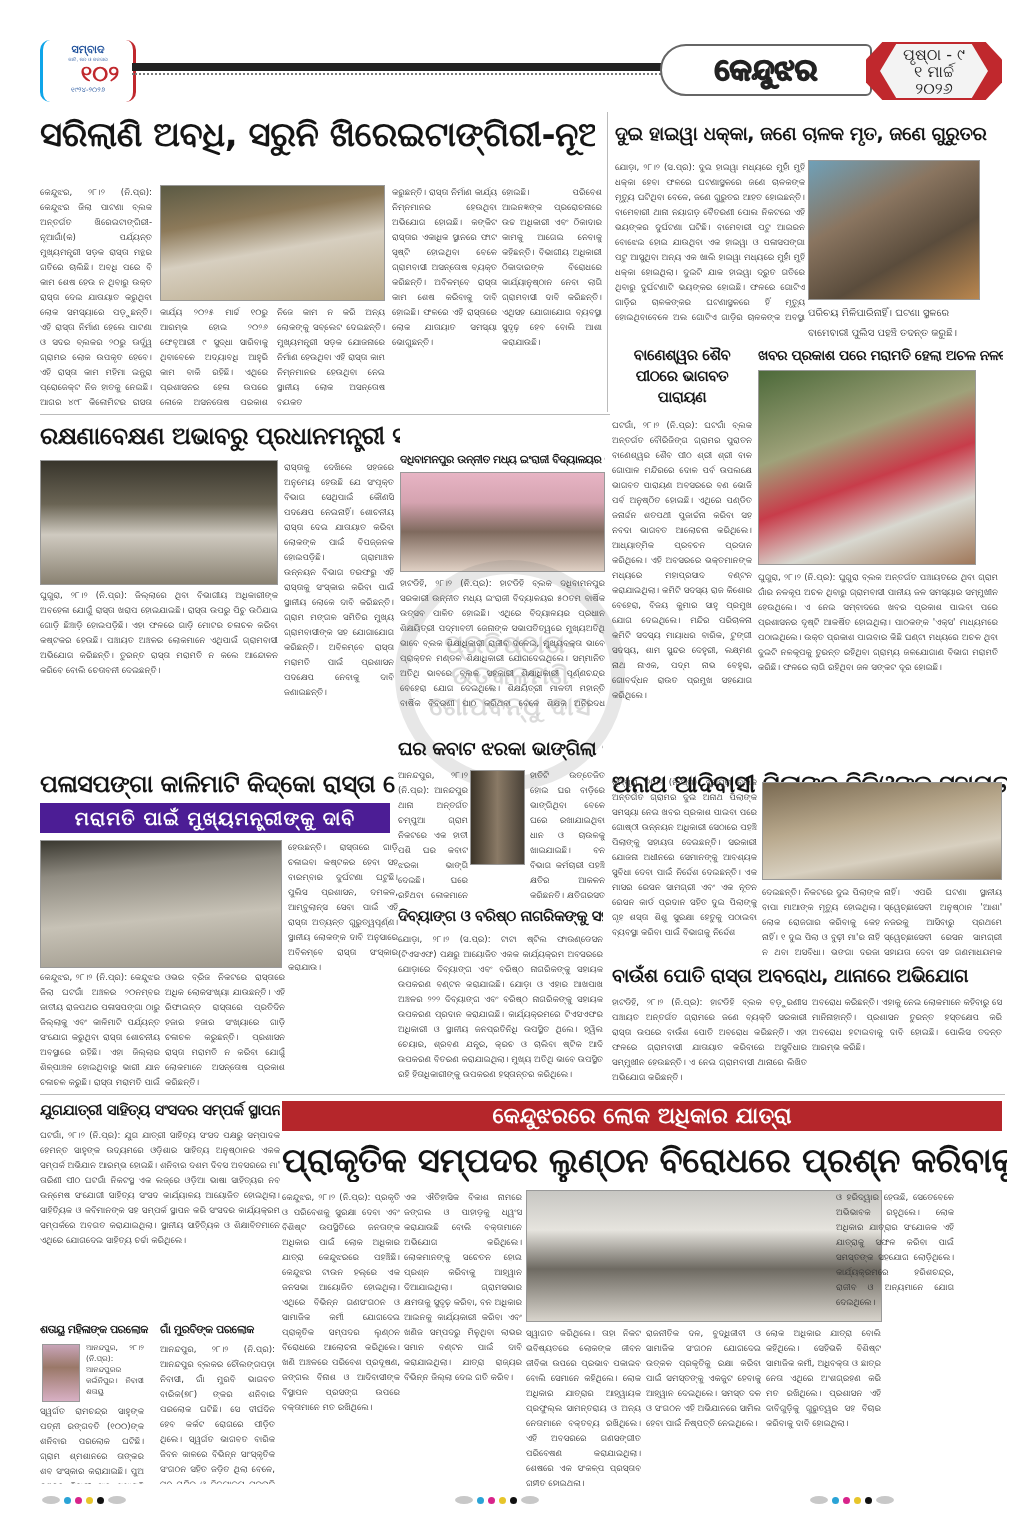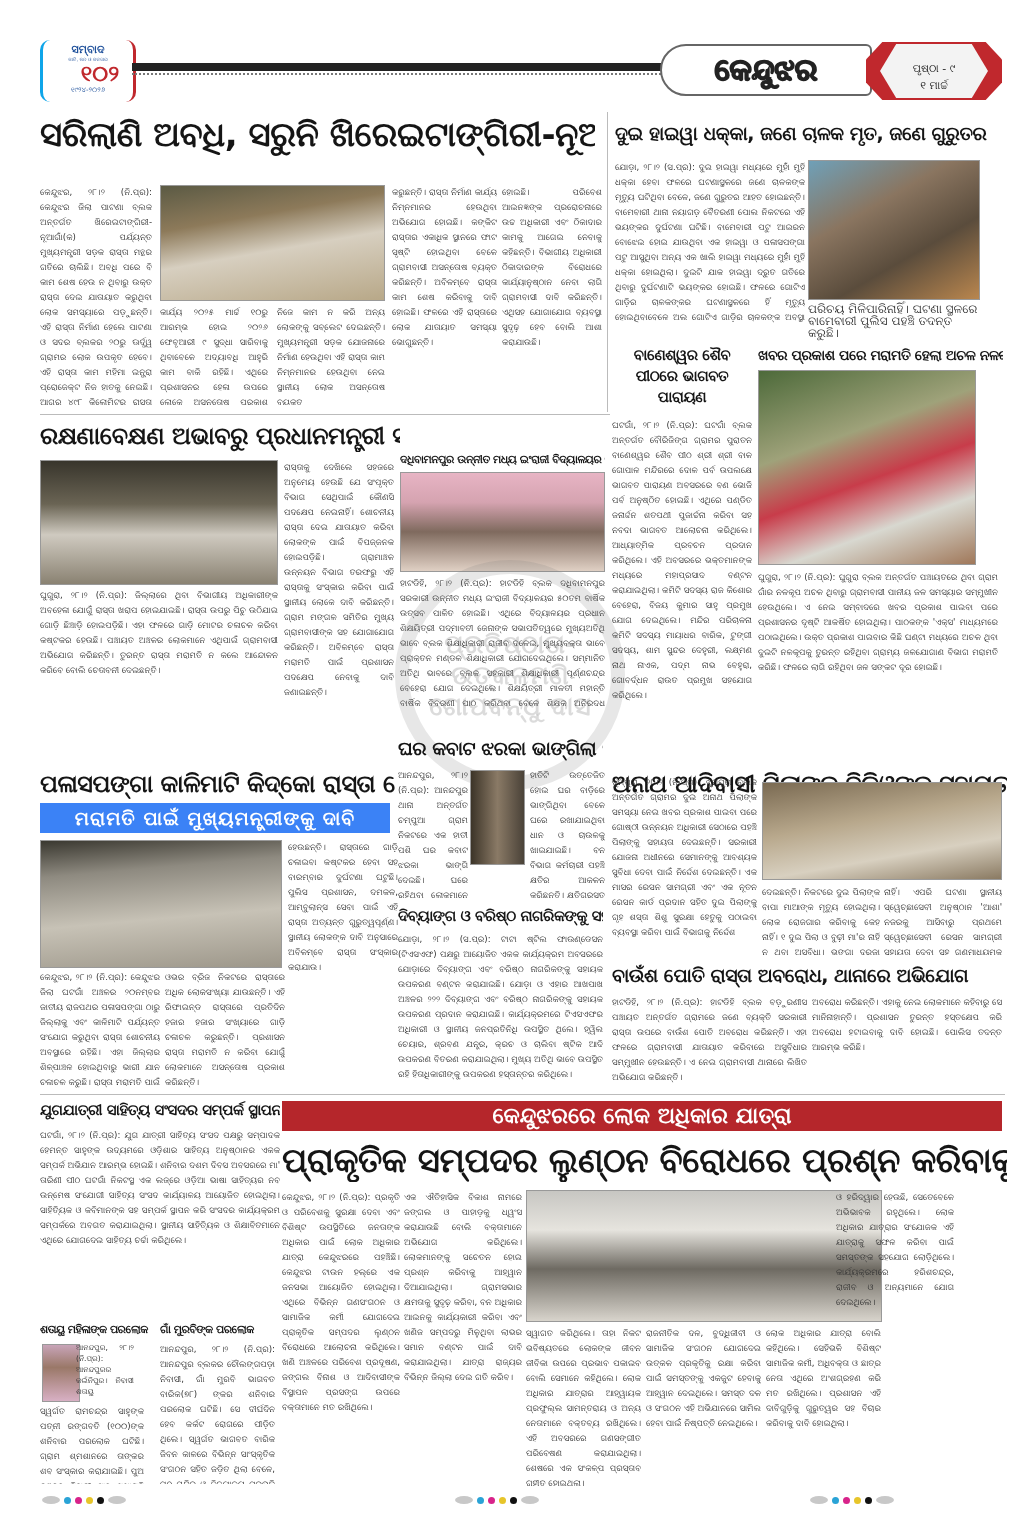--- a/index.html
+++ b/index.html
@@ -6,41 +6,41 @@
   body { width: 1024px; height: 1520px; background: #ffffff; font-family: "DejaVu Sans", sans-serif; color: #222; position: relative; overflow: hidden; }
   .abs { position: absolute; }
   .logo { left: 40px; top: 40px; width: 96px; height: 62px; border-left: 3px solid #0ea5e9; border-right: 3px solid #c0282d; border-radius: 10px; text-align: center; }
   .logo .brand { font-size: 11px; color: #1d4f9a; font-weight: bold; line-height: 13px; margin-top: 3px; }
   .logo .years-num { font-size: 22px; color: #c0282d; font-weight: bold; line-height: 24px; padding-left: 24px; }
   .logo .years-sub { font-size: 7px; color: #1d4f9a; }
   .rule { left: 132px; top: 63px; width: 540px; height: 8px; background: #222; }
   .rule-dots { left: 132px; top: 73px; width: 540px; height: 3px; border-top: 2px dotted #777; }
   .section-banner { left: 660px; top: 44px; width: 212px; height: 52px; border: 2px solid #666; border-radius: 26px 6px 6px 26px; background: #fff; display:flex; align-items:center; justify-content:center; font-size: 30px; font-weight: bold; color:#fff; -webkit-text-stroke: 1.5px #222; }
   .date-box { left: 866px; top: 42px; width: 136px; height: 58px; background: #c0282d; clip-path: polygon(12% 0,88% 0,100% 30%,100% 70%,88% 100%,12% 100%,0 70%,0 30%); }
-  .date-inner { left: 880px; top: 44px; width: 108px; height: 54px; background: #f3f3f3; clip-path: polygon(15% 0,85% 0,100% 50%,85% 100%,15% 100%,0 50%); text-align:center; font-size: 11px; line-height: 17px; color:#222; padding-top:16px; }
+  .date-inner { left: 880px; top: 44px; width: 108px; height: 54px; background: #f3f3f3; clip-path: polygon(15% 0,85% 0,100% 50%,85% 100%,15% 100%,0 50%); text-align:center; font-size: 16px; line-height: 17px; color:#222; padding-top:2px; }
   .headline { font-weight: bold; color: #151515; white-space: nowrap; overflow: hidden; letter-spacing: -0.5px; }
   .h-xl { font-size: 34px; line-height: 44px; }
   .h-l { font-size: 24px; line-height: 32px; }
   .h-m { font-size: 19px; line-height: 26px; }
   .h-s { font-size: 15px; line-height: 20px; }
   .body { font-size: 8.6px; line-height: 15px; color: #333; text-align: justify; overflow: hidden; }
   .photo { background: linear-gradient(160deg,#9a8a6c,#c8b89a 45%,#7d6e55); border: 1px solid #999; }
   .photo.road { background: linear-gradient(170deg,#5b5a44 0%,#8d7a5a 30%,#d7cfc0 55%,#b8a888 100%); }
   .photo.truck { background: linear-gradient(150deg,#6fa0b8 0%,#8a7560 35%,#5a4c3c 65%,#b9864e 100%); }
   .photo.group { background: linear-gradient(180deg,#e7b4c4 0%,#d5a3b0 30%,#7f6a5e 60%,#e0d0c4 100%); }
   .photo.pump { background: linear-gradient(160deg,#4d6a3a 0%,#9fa27a 35%,#c83c4a 55%,#d8d8d0 75%,#a0785a 100%); }
   .photo.forest { background: linear-gradient(180deg,#38352c 0%,#6a6454 35%,#cfcac0 60%,#8a8272 100%); }
   .photo.rough { background: linear-gradient(175deg,#3a3830 0%,#8e8a80 25%,#c7c2b6 60%,#9d978a 100%); }
   .photo.hut { background: linear-gradient(170deg,#7a6a52 0%,#b8a88c 40%,#d8d0c0 70%,#8a7a62 100%); }
   .photo.door { background: linear-gradient(90deg,#3c3428 0%,#8a7a66 50%,#4a4238 100%); }
   .photo.meeting { background: linear-gradient(180deg,#c7c6c2 0%,#e6e4de 30%,#6e6a62 60%,#d8d4cc 100%); }
   .photo.portrait { background: linear-gradient(180deg,#c8a4b8 0%,#9a7868 40%,#d8b0c4 100%); }
-  .subbar-blue { background: #3b82f6; color: #fff; font-size: 19px; font-weight: bold; text-align: center; line-height: 30px; letter-spacing: 1px; }
+  .subbar-blue { background: #4c1d95; color: #fff; font-size: 19px; font-weight: bold; text-align: center; line-height: 30px; letter-spacing: 1px; }
   .subbar-red { background: #b5262b; color: #fff; font-size: 22px; font-weight: bold; text-align: center; line-height: 30px; }
-  .caption { font-size: 12px; line-height: 12px; color: #333; }
+  .caption { font-size: 10px; line-height: 20px; color: #333; }
   .watermark { left: 395px; top: 560px; width: 230px; height: 230px; border-radius: 50%; border: 14px solid rgba(120,120,120,0.18); color: rgba(110,110,110,0.25); font-size: 26px; font-weight: bold; display:flex; align-items:center; justify-content:center; text-align:center; }
   .reg { display:flex; gap:4px; align-items:center; }
   .reg .oval { width:18px; height:8px; border-radius:50%; background:#c8c8c8; }
   .reg .dot { width:7px; height:7px; border-radius:50%; }
   .vline { width:1px; background:#bbb; }
   .hline { height:1px; background:#bbb; }
 </style>
 </head>
 <body>
 
@@ -124,21 +124,21 @@
 <div class="abs body" style="left:612px;top:995px;width:195px;height:90px;">ହାଟଡିହି, ୨୮।୨ (ନି.ପ୍ର): ହାଟଡିହି ବ୍ଲକ ବଡ଼ୁରଣୀସ ପଞ୍ଚାୟତ ଅନ୍ତର୍ଗତ ଗ୍ରାମରେ ଜଣେ ବ୍ୟକ୍ତି ସରକାରୀ ରାସ୍ତା ଉପରେ ବାଉଁଶ ପୋତି ଅବରୋଧ କରିଛନ୍ତି। ଏହା ଫଳରେ ଗ୍ରାମବାସୀ ଯାତାୟାତ କରିବାରେ ଅସୁବିଧାର ସମ୍ମୁଖୀନ ହେଉଛନ୍ତି। ଏ ନେଇ ଗ୍ରାମବାସୀ ଥାନାରେ ଲିଖିତ ଅଭିଯୋଗ କରିଛନ୍ତି।</div>
 <div class="abs body" style="left:812px;top:995px;width:190px;height:90px;">ଅବରୋଧ କରିଛନ୍ତି। ଏହାକୁ ନେଇ ଲୋକମାନେ କହିବାରୁ ସେ ମାନିନାହାନ୍ତି। ପ୍ରଶାସନ ତୁରନ୍ତ ହସ୍ତକ୍ଷେପ କରି ଅବରୋଧ ହଟାଇବାକୁ ଦାବି ହୋଇଛି। ପୋଲିସ ତଦନ୍ତ ଆରମ୍ଭ କରିଛି।</div>
 
 <div class="abs hline" style="left:40px;top:1094px;width:965px;"></div>
 
 <div class="abs headline h-s" style="left:40px;top:1100px;width:240px;">ଯୁଗଯାତ୍ରୀ ସାହିତ୍ୟ ସଂସଦର ସମ୍ପର୍କ ସ୍ଥାପନ ଅଭିଯାନ</div>
 <div class="abs body" style="left:40px;top:1128px;width:240px;height:190px;">ଘଟଗାଁ, ୨୮।୨ (ନି.ପ୍ର): ଯୁଗ ଯାତ୍ରୀ ସାହିତ୍ୟ ସଂସଦ ପକ୍ଷରୁ ସମ୍ପାଦକ ହେମନ୍ତ ସାହୁଙ୍କ ଉଦ୍ୟମରେ ଓଡ଼ିଶାର ସାହିତ୍ୟ ଅନୁଷ୍ଠାନର ଏକକ ସମ୍ପର୍କ ଅଭିଯାନ ଆରମ୍ଭ ହୋଇଛି। ଶନିବାର ଦଶମ ଦିବସ ଅବସରରେ ମା' ତାରିଣୀ ପୀଠ ଘଟଗାଁ ନିକଟସ୍ଥ ଏକ ଲଜ୍‌ରେ ଓଡ଼ିଆ ଭାଷା ସାହିତ୍ୟର ନବ ଉନ୍ମେଷ ସଂଯୋଗୀ ସାହିତ୍ୟ ସଂସଦ କାର୍ଯ୍ୟାଳୟ ଆୟୋଜିତ ହୋଇଥିଲା। ସାହିତ୍ୟିକ ଓ କବିମାନଙ୍କ ସହ ସମ୍ପର୍କ ସ୍ଥାପନ କରି ସଂସଦର କାର୍ଯ୍ୟକ୍ରମ ସମ୍ପର୍କରେ ଅବଗତ କରାଯାଇଥିଲା। ସ୍ଥାନୀୟ ସାହିତ୍ୟିକ ଓ ଶିକ୍ଷାବିତମାନେ ଏଥିରେ ଯୋଗଦେଇ ସାହିତ୍ୟ ଚର୍ଚ୍ଚା କରିଥିଲେ।</div>
 
 <div class="abs headline" style="left:40px;top:1322px;width:120px;font-size:11px;line-height:16px;">ଶତାୟୁ ମହିଳାଙ୍କ ପରଲୋକ</div>
 <div class="abs photo portrait" style="left:42px;top:1344px;width:38px;height:58px;"></div>
-<div class="abs body" style="left:76px;top:1342px;width:58px;height:60px;font-size:7.5px;line-height:11px;">ଆନନ୍ଦପୁର, ୨୮।୨ (ନି.ପ୍ର): ଆନନ୍ଦପୁରର କଇଁନିପୁର। ନିବାସୀ ଶତାୟୁ</div>
+<div class="abs body" style="left:86px;top:1342px;width:58px;height:60px;font-size:7.5px;line-height:11px;">ଆନନ୍ଦପୁର, ୨୮।୨ (ନି.ପ୍ର): ଆନନ୍ଦପୁରର କଇଁନିପୁର। ନିବାସୀ ଶତାୟୁ</div>
 <div class="abs body" style="left:40px;top:1404px;width:104px;height:80px;">ସ୍ୱର୍ଗତ ରାମଚନ୍ଦ୍ର ସାହୁଙ୍କ ପତ୍ନୀ ରଙ୍ଗବତି (୧୦୦)ଙ୍କ ଶନିବାର ପରଲୋକ ଘଟିଛି। ଗ୍ରାମ ଶ୍ମଶାନରେ ତାଙ୍କର ଶବ ସଂସ୍କାର କରାଯାଇଛି। ପୁଅ ରଞ୍ଜନ ବିହାରୀ ସାହୁ ମୁଖାଗ୍ନି ଦେଇଥିଲେ।</div>
 <div class="abs headline" style="left:160px;top:1322px;width:115px;font-size:11px;line-height:16px;">ଗାଁ ମୁରବିଙ୍କ ପରଲୋକ</div>
 <div class="abs body" style="left:160px;top:1342px;width:115px;height:142px;">ଆନନ୍ଦପୁର, ୨୮।୨ (ନି.ପ୍ର): ଆନନ୍ଦପୁର ବ୍ଲକର ଚୌଲଙ୍ଗପଡ଼ା ନିବାସୀ, ଗାଁ ମୁରବି ଭାଗବତ ବାରିକ(୭୮) ଙ୍କର ଶନିବାର ପରଲୋକ ଘଟିଛି। ସେ ଦୀର୍ଘଦିନ ହେବ କର୍କଟ ରୋଗରେ ପୀଡ଼ିତ ଥିଲେ। ସ୍ୱର୍ଗତ ଭାଗବତ ବାରିକ ଜିବନ କାଳରେ ବିଭିନ୍ନ ସାଂସ୍କୃତିକ ସଂଗଠନ ସହିତ ଜଡ଼ିତ ଥିଲା ବେଳେ, ମଠ ମନ୍ଦିର ଓ ବିଦ୍ୟାଳୟ ପ୍ରଭୃତି ନିର୍ମାଣରେ ଜଡ଼ିତ ରହିଥିଲେ। ଗ୍ରାମ କୁଶେଇ ନଦୀ କୂଳରେ ତାଙ୍କର ଅନ୍ତିମ ସଂସ୍କାର କରାଯାଇଛି।</div>
 
 <div class="abs subbar-red" style="left:282px;top:1101px;width:720px;height:30px;">କେନ୍ଦୁଝରରେ ଲୋକ ଅଧିକାର ଯାତ୍ରା</div>
 <div class="abs headline h-xl" style="left:282px;top:1138px;width:725px;">ପ୍ରାକୃତିକ ସମ୍ପଦର ଲୁଣ୍ଠନ ବିରୋଧରେ ପ୍ରଶ୍ନ କରିବାକୁ ଆହ୍ୱାନ</div>
 <div class="abs body" style="left:282px;top:1190px;width:118px;height:295px;">କେନ୍ଦୁଝର, ୨୮।୨ (ନି.ପ୍ର): ପ୍ରକୃତି ଓ ପରିବେଶକୁ ସୁରକ୍ଷା ଦେବା ଏବଂ ବିଶିଷ୍ଟ ଉପସ୍ଥିତିରେ ଜନତାଙ୍କ ଅଧିକାର ପାଇଁ ଲୋକ ଅଧିକାର ଯାତ୍ରା କେନ୍ଦୁଝରରେ ପହଞ୍ଚିଛି। କେନ୍ଦୁଝର ଟାଉନ ହଲ୍‌ରେ ଏକ ଜନସଭା ଆୟୋଜିତ ହୋଇଥିଲା। ଏଥିରେ ବିଭିନ୍ନ ଗଣସଂଗଠନ ଓ ସାମାଜିକ କର୍ମୀ ଯୋଗଦେଇ ପ୍ରାକୃତିକ ସମ୍ପଦର ଲୁଣ୍ଠନ ବିରୋଧରେ ଆଲୋଚନା କରିଥିଲେ। ଖଣି ଅଞ୍ଚଳରେ ପରିବେଶ ପ୍ରଦୂଷଣ, ଜଙ୍ଗଲ ବିନାଶ ଓ ଆଦିବାସୀଙ୍କ ବିସ୍ଥାପନ ପ୍ରସଙ୍ଗ ଉପରେ ବକ୍ତାମାନେ ମତ ରଖିଥିଲେ।</div>
 <div class="abs body" style="left:404px;top:1190px;width:118px;height:295px;">ଏକ ଐତିହାସିକ ବିକାଶ ନାମରେ ଜଙ୍ଗଲ ଓ ପାହାଡ଼କୁ ଧ୍ୱଂସ କରାଯାଉଛି ବୋଲି ବକ୍ତାମାନେ ଅଭିଯୋଗ କରିଥିଲେ। ଲୋକମାନଙ୍କୁ ସଚେତନ ହୋଇ ପ୍ରଶ୍ନ କରିବାକୁ ଆହ୍ୱାନ ଦିଆଯାଇଥିଲା। ଗ୍ରାମସଭାର କ୍ଷମତାକୁ ସୁଦୃଢ଼ କରିବା, ବନ ଅଧିକାର ଆଇନକୁ କାର୍ଯ୍ୟକାରୀ କରିବା ଏବଂ ଖଣିଜ ସମ୍ପଦରୁ ମିଳୁଥିବା ଲାଭର ସମାନ ବଣ୍ଟନ ପାଇଁ ଦାବି କରାଯାଇଥିଲା। ଯାତ୍ରା ରାଜ୍ୟର ବିଭିନ୍ନ ଜିଲ୍ଲା ଦେଇ ଗତି କରିବ।</div>
 <div class="abs photo meeting" style="left:526px;top:1190px;width:356px;height:132px;"></div>
 <div class="abs body" style="left:526px;top:1326px;width:115px;height:160px;">ସ୍ୱାଗତ କରିଥିଲେ। ତାହା ନିକଟ ଭବିଷ୍ୟତରେ ଲୋକଙ୍କ ଜୀବନ ଜୀବିକା ଉପରେ ପ୍ରଭାବ ପକାଇବ ବୋଲି ସେମାନେ କହିଥିଲେ। ଲୋକ ଅଧିକାର ଯାତ୍ରାର ଆହ୍ୱାୟକ ପ୍ରଫୁଲ୍ଲ ସାମନ୍ତରାୟ ଓ ଅନ୍ୟ ନେତାମାନେ ବକ୍ତବ୍ୟ ରଖିଥିଲେ। ଏହି ଅବସରରେ ଗଣସଙ୍ଗୀତ ପରିବେଷଣ କରାଯାଇଥିଲା। ଶେଷରେ ଏକ ସଂକଳ୍ପ ପ୍ରସ୍ତାବ ଗୃହୀତ ହୋଇଥିଲା।</div>

